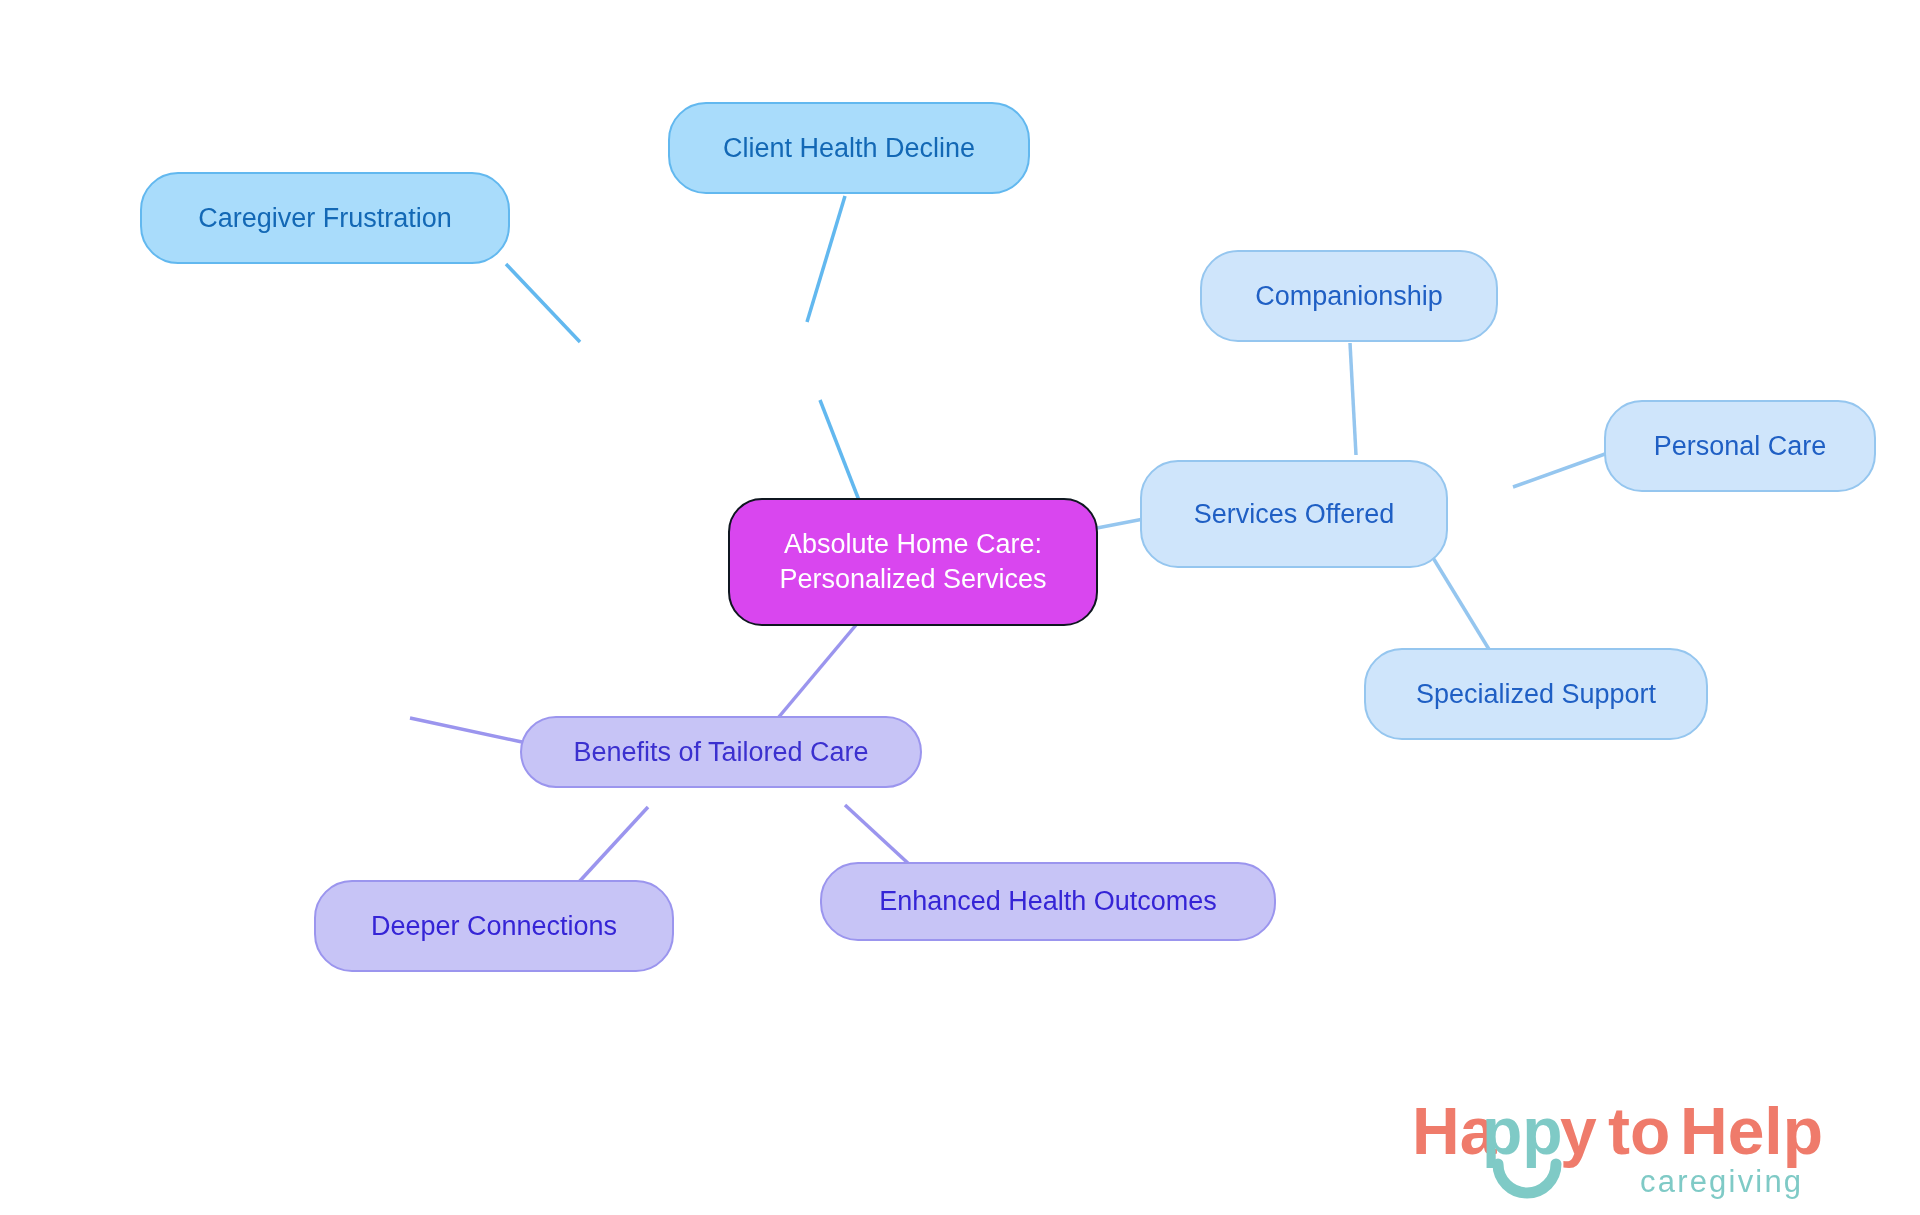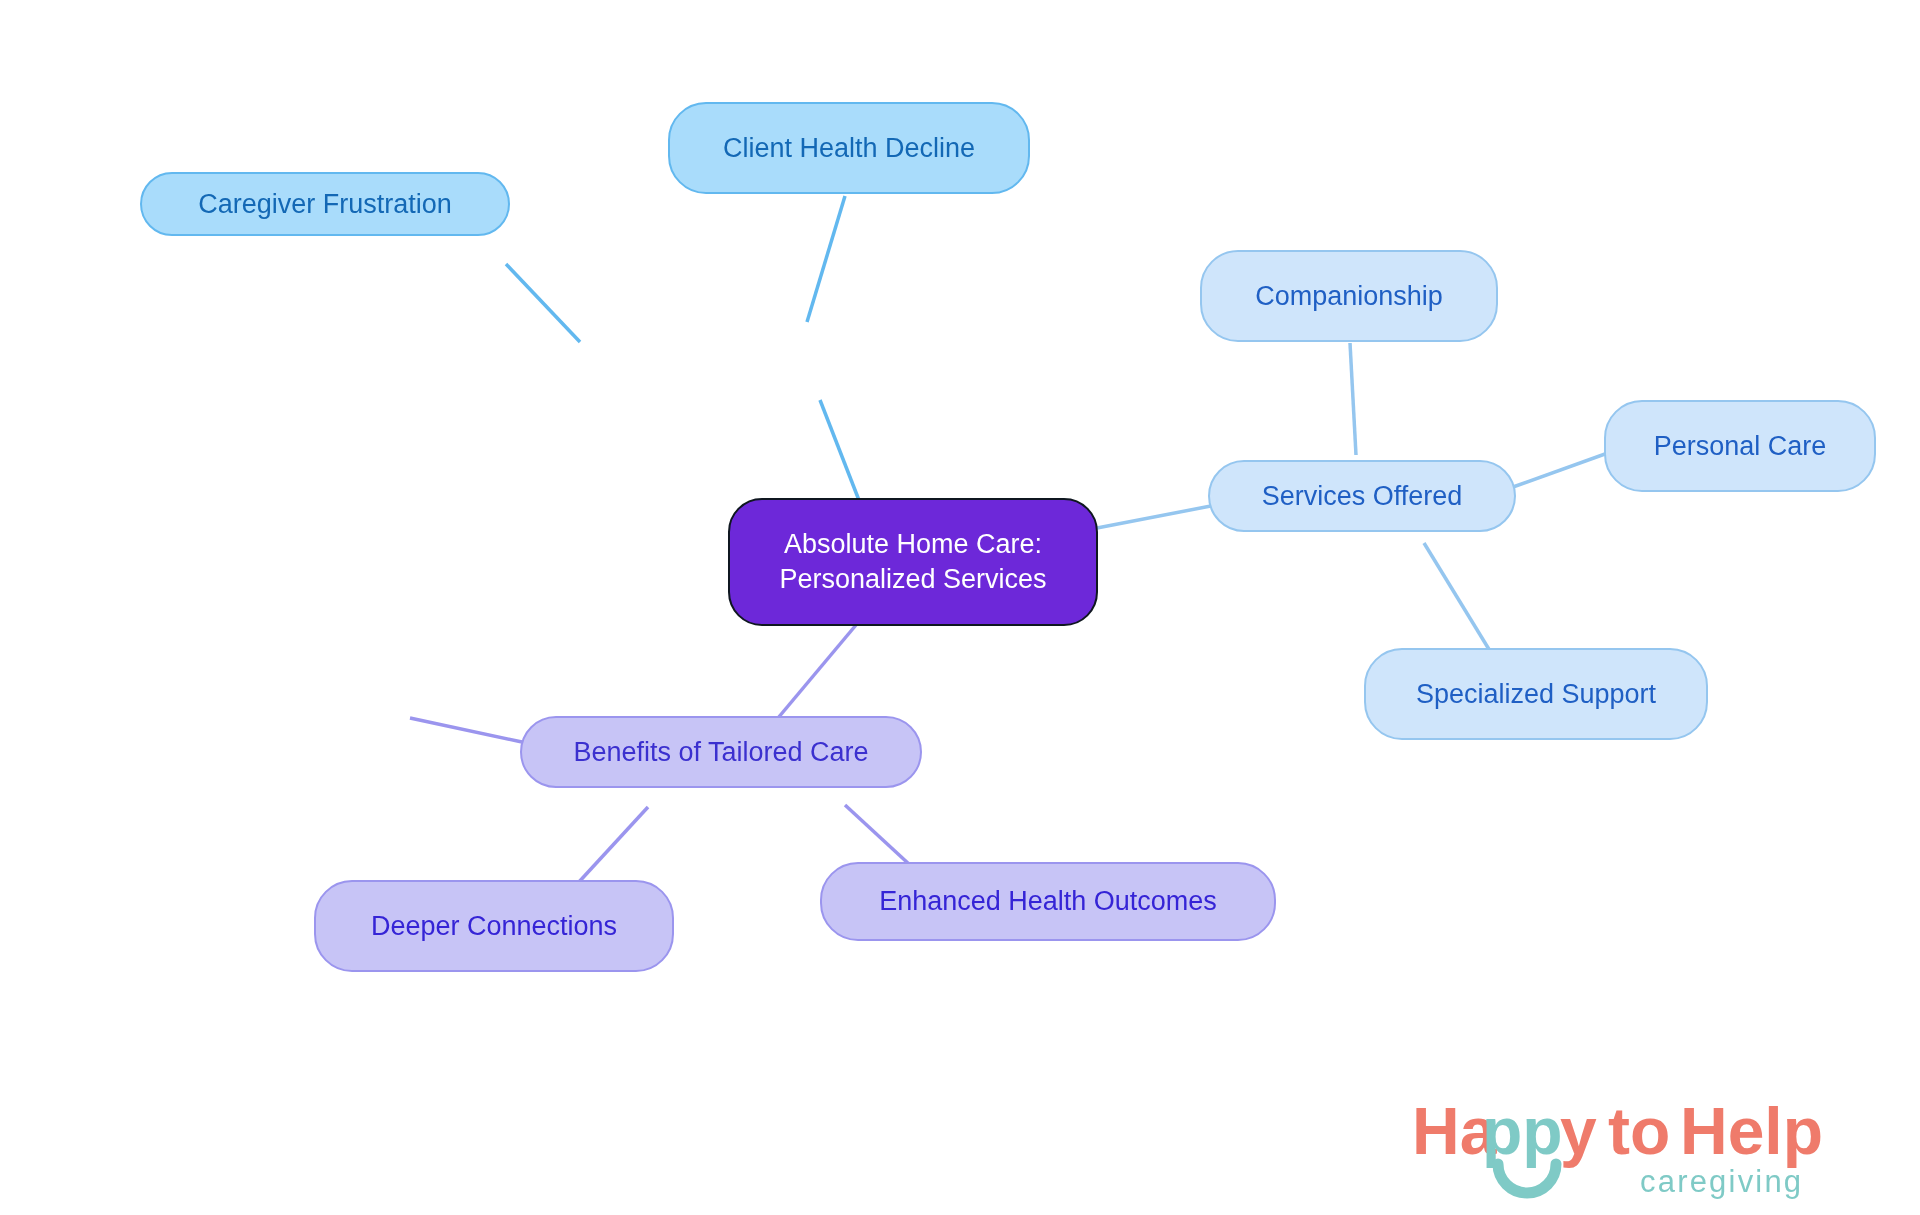--- a/index.html
+++ b/index.html
@@ -33,21 +33,21 @@
     justify-content: center;
     text-align: center;
     border-radius: 38px;
     border-style: solid;
     border-width: 2px;
     line-height: 1.28;
     white-space: pre-line;
     padding: 0 14px;
   }
   .node-root {
-    background: #6d28d9;
+    background: #d946ef;
     border-color: #0f1720;
     color: #ffffff;
     font-size: 27px;
     border-radius: 34px;
   }
   .node-blue-1 {
     background: #a9dcfb;
     border-color: #62b8ef;
     color: #1368b5;
     font-size: 27px;
@@ -107,23 +107,23 @@
 
     <path d="M 845 805 L 910 865" stroke="#9b95ee" stroke-width="3.5" fill="none"></path>
   </svg>
 
   <div class="node node-root" style="left:728px; top:498px; width:370px; height:128px;">Absolute Home Care:
 Personalized Services</div>
 
 
   <div class="node node-blue-1" style="left:668px; top:102px; width:362px; height:92px;">Client Health Decline</div>
 
-  <div class="node node-blue-1" style="left:140px; top:172px; width:370px; height:64px;">Caregiver Frustration</div>
+  <div class="node node-blue-1" style="left:140px; top:172px; width:370px; height:92px;">Caregiver Frustration</div>
 
-  <div class="node node-blue-2" style="left:1208px; top:460px; width:308px; height:72px;">Services Offered</div>
+  <div class="node node-blue-2" style="left:1140px; top:460px; width:308px; height:108px;">Services Offered</div>
 
   <div class="node node-blue-2" style="left:1200px; top:250px; width:298px; height:92px;">Companionship</div>
 
   <div class="node node-blue-2" style="left:1604px; top:400px; width:272px; height:92px;">Personal Care</div>
 
   <div class="node node-blue-2" style="left:1364px; top:648px; width:344px; height:92px;">Specialized Support</div>
 
   <div class="node node-purple-1" style="left:520px; top:716px; width:402px; height:72px;">Benefits of Tailored Care</div>
 
 

